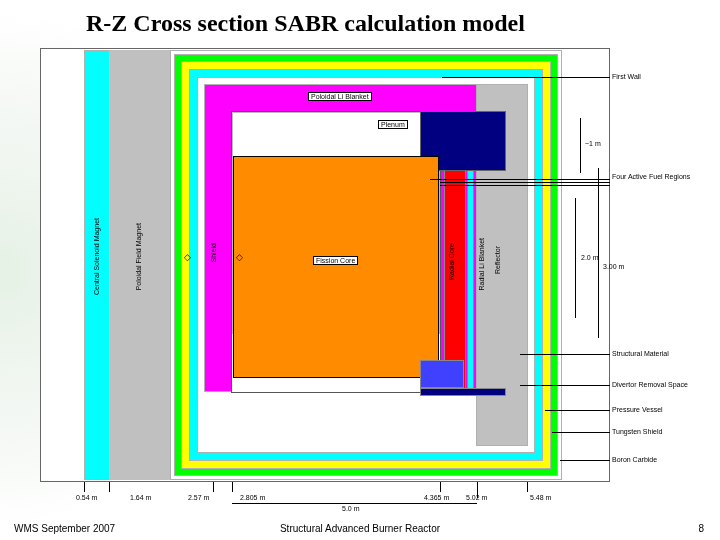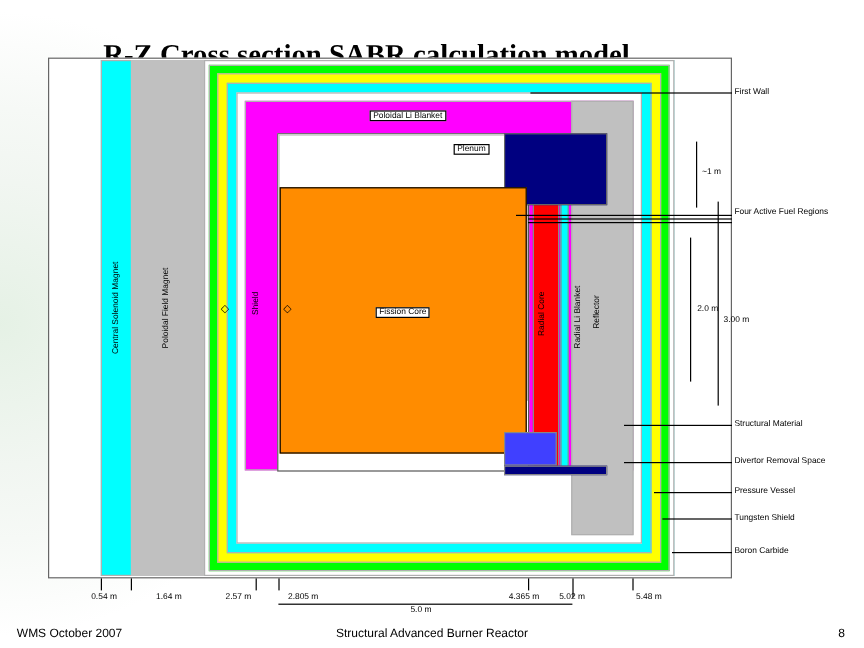--- a/index.html
+++ b/index.html
@@ -1,18 +1,18 @@
 <!DOCTYPE html>
 <html><head>
 <meta charset="utf-8">
 <style>
   * { box-sizing: border-box; margin: 0; padding: 0; }
   body { font-family: Arial, sans-serif; width: 720px; height: 540px; background: #fff; position: relative; overflow: hidden; }
   .bg-corner { position: absolute; top: 0; left: 0; width: 220px; height: 540px; background: radial-gradient(circle at 0 270px, #d4e8d4 0, #e8f0e8 120px, #f0f5f0 180px, #fff 260px); opacity: 0.6; }
-  .title { position: absolute; top: 10px; left: 86px; font-family: "Times New Roman", serif; font-size: 24px; font-weight: bold; margin-top: 23px; }
+  .title { position: absolute; top: 10px; left: 86px; font-family: "Times New Roman", serif; font-size: 24px; font-weight: bold; }
   .footer-left { position: absolute; bottom: 6px; left: 14px; font-size: 10px; }
   .footer-center { position: absolute; bottom: 6px; left: 50%; transform: translateX(-50%); font-size: 10px; }
   .footer-right { position: absolute; bottom: 6px; right: 16px; font-size: 10px; }
 
   .diagram { position: absolute; top: 48px; left: 40px; width: 620px; height: 460px; }
   .layer { position: absolute; border: 1px solid #000; }
 
   .l-outer    { left: 0;   top: 0;   width: 570px; height: 434px; background: #fff; border-color:#666; }
   .l-cyan     { left: 44px;  top: 2px;   width: 478px; height: 430px; background: #00ffff; border-color:#b0b0b0;}
   .l-gray     { left: 69px;  top: 2px;   width: 104px; height: 430px; background: #c0c0c0; border:none;}
@@ -123,15 +123,15 @@
   <span class="dim" style="left:90px; top:446px;">1.64 m</span>
   <span class="dim" style="left:148px; top:446px;">2.57 m</span>
   <span class="dim" style="left:200px; top:446px;">2.805 m</span>
   <span class="dim" style="left:384px; top:446px;">4.365 m</span>
   <span class="dim" style="left:426px; top:446px;">5.02 m</span>
   <span class="dim" style="left:490px; top:446px;">5.48 m</span>
   <div class="line hline" style="left:192px; top:455px; width:245px;"></div>
   <span class="dim" style="left:302px; top:457px;">5.0 m</span>
 </div>
 
-<div class="footer-left">WMS October 2007</div>
+<div class="footer-left">WMS September 2007</div>
 <div class="footer-center">Structural Advanced Burner Reactor</div>
 <div class="footer-right">8</div>
 
 </body></html>

